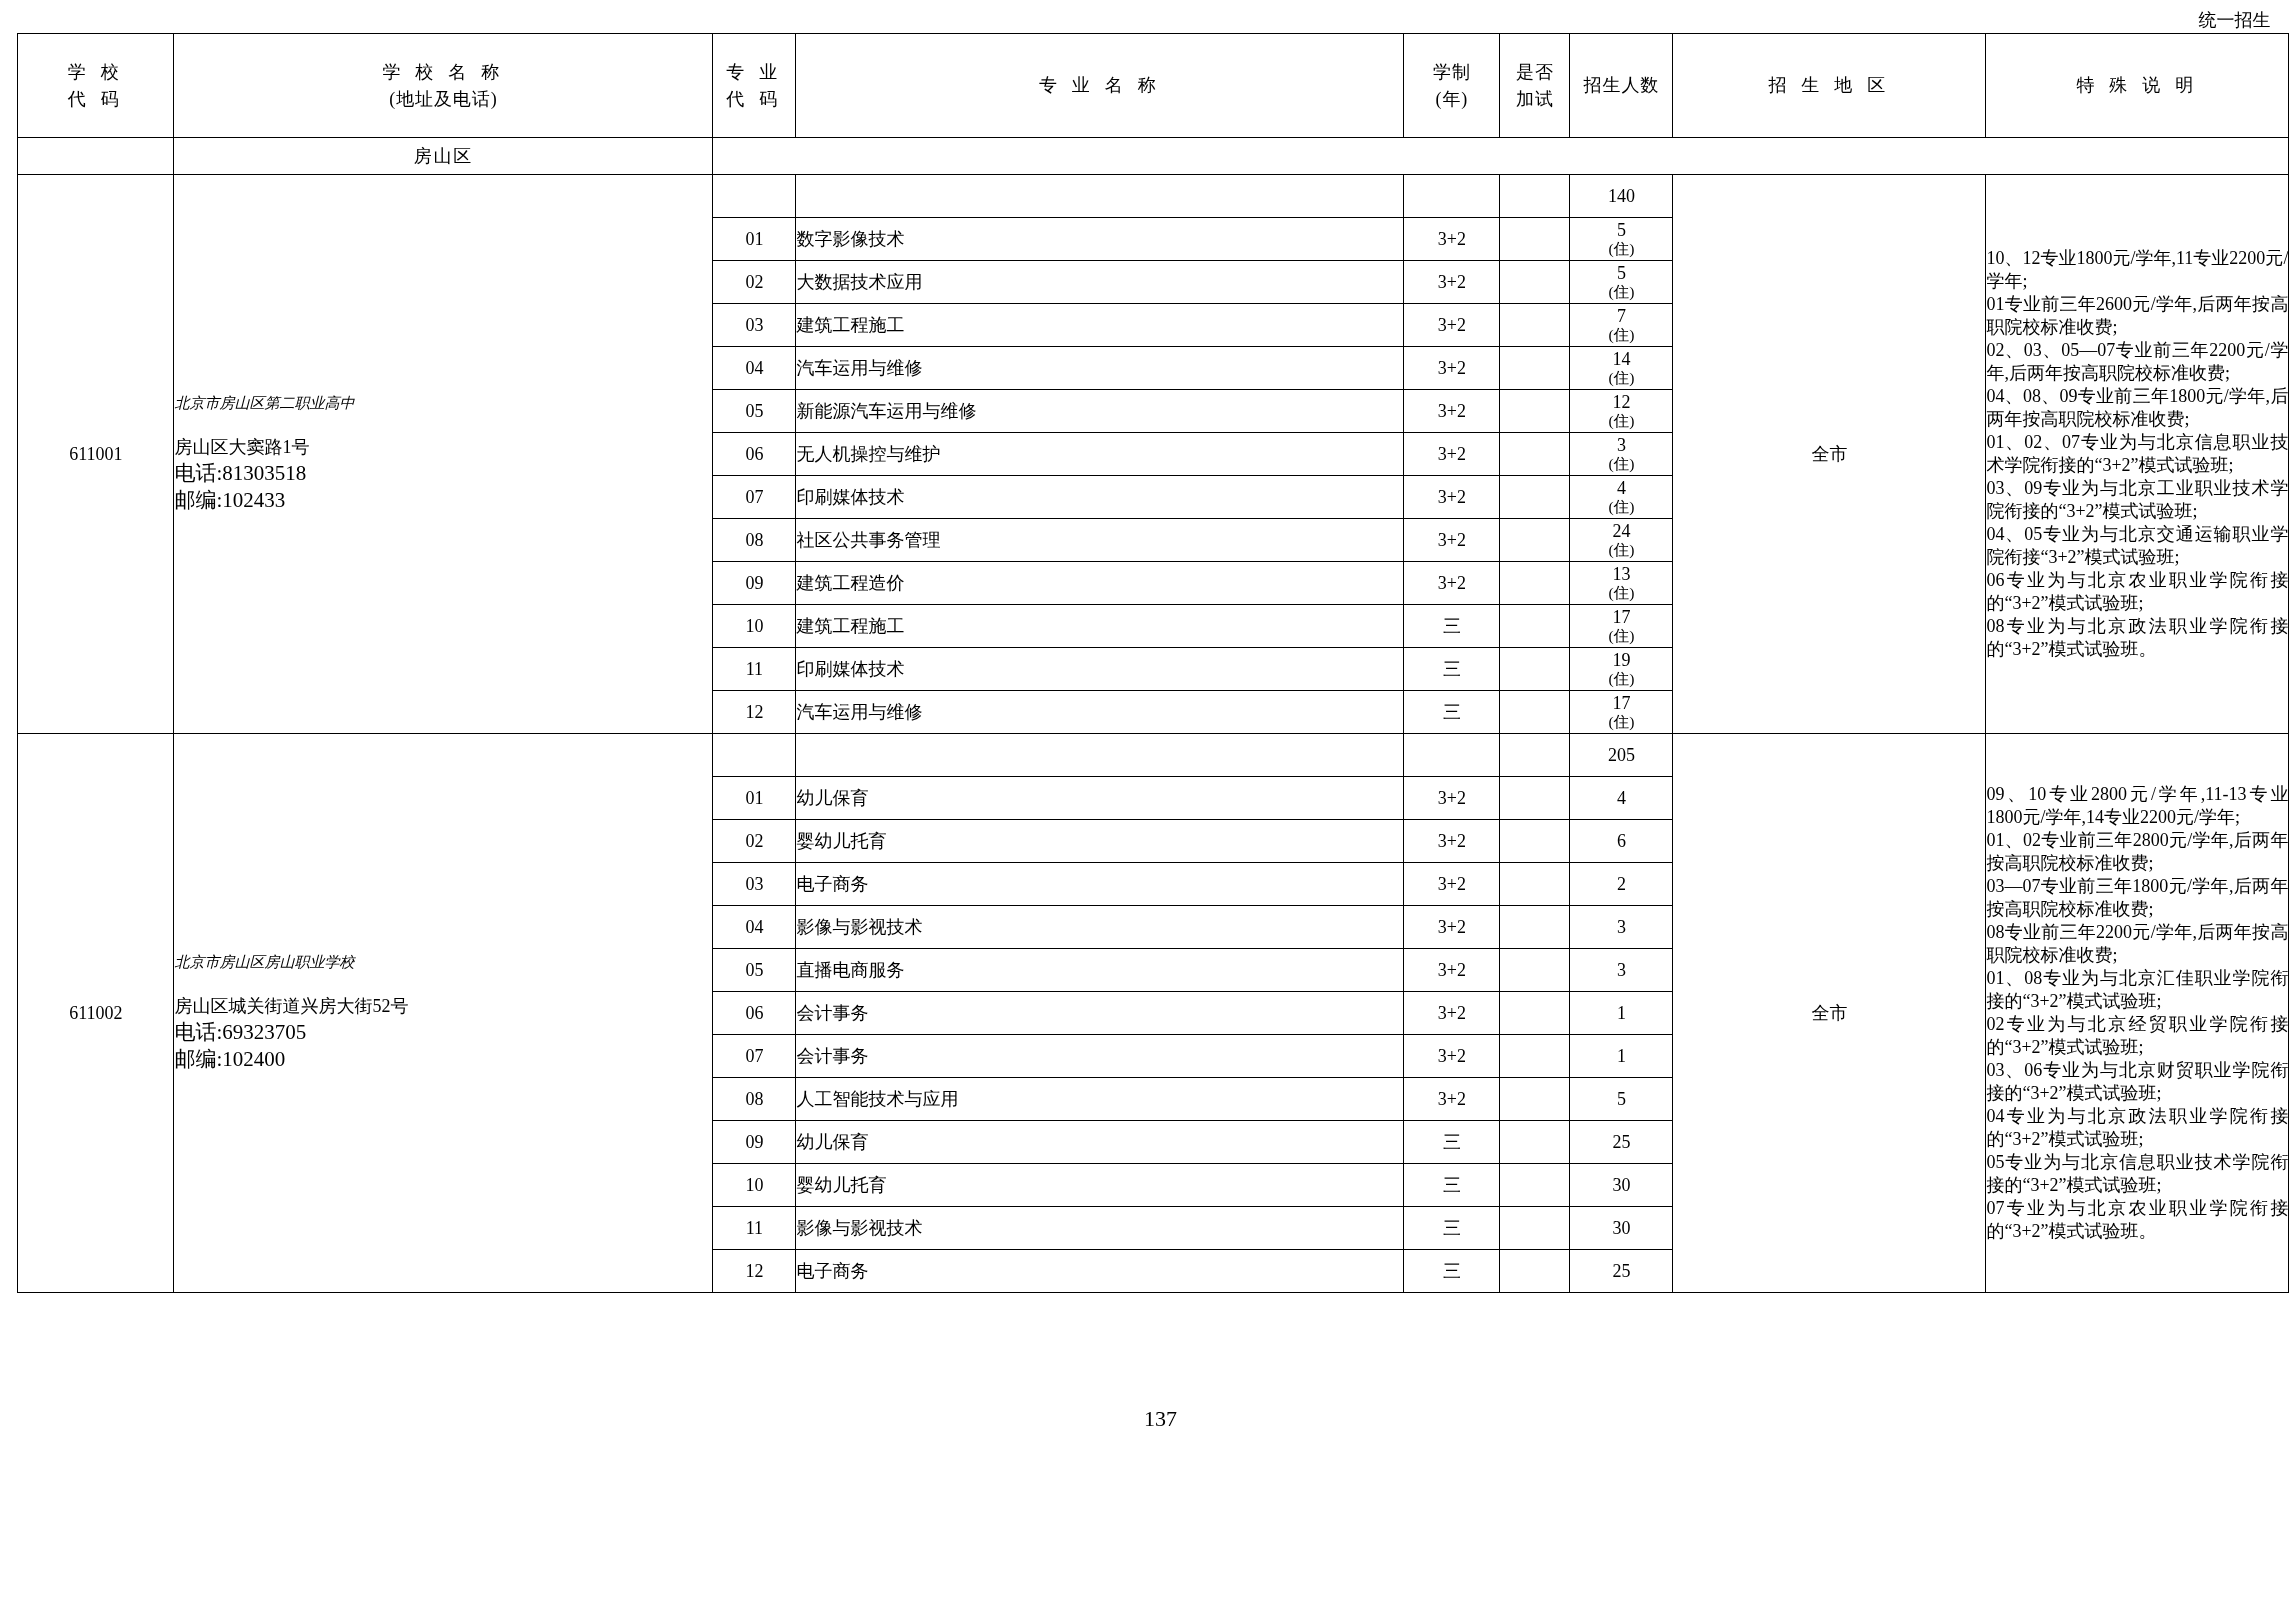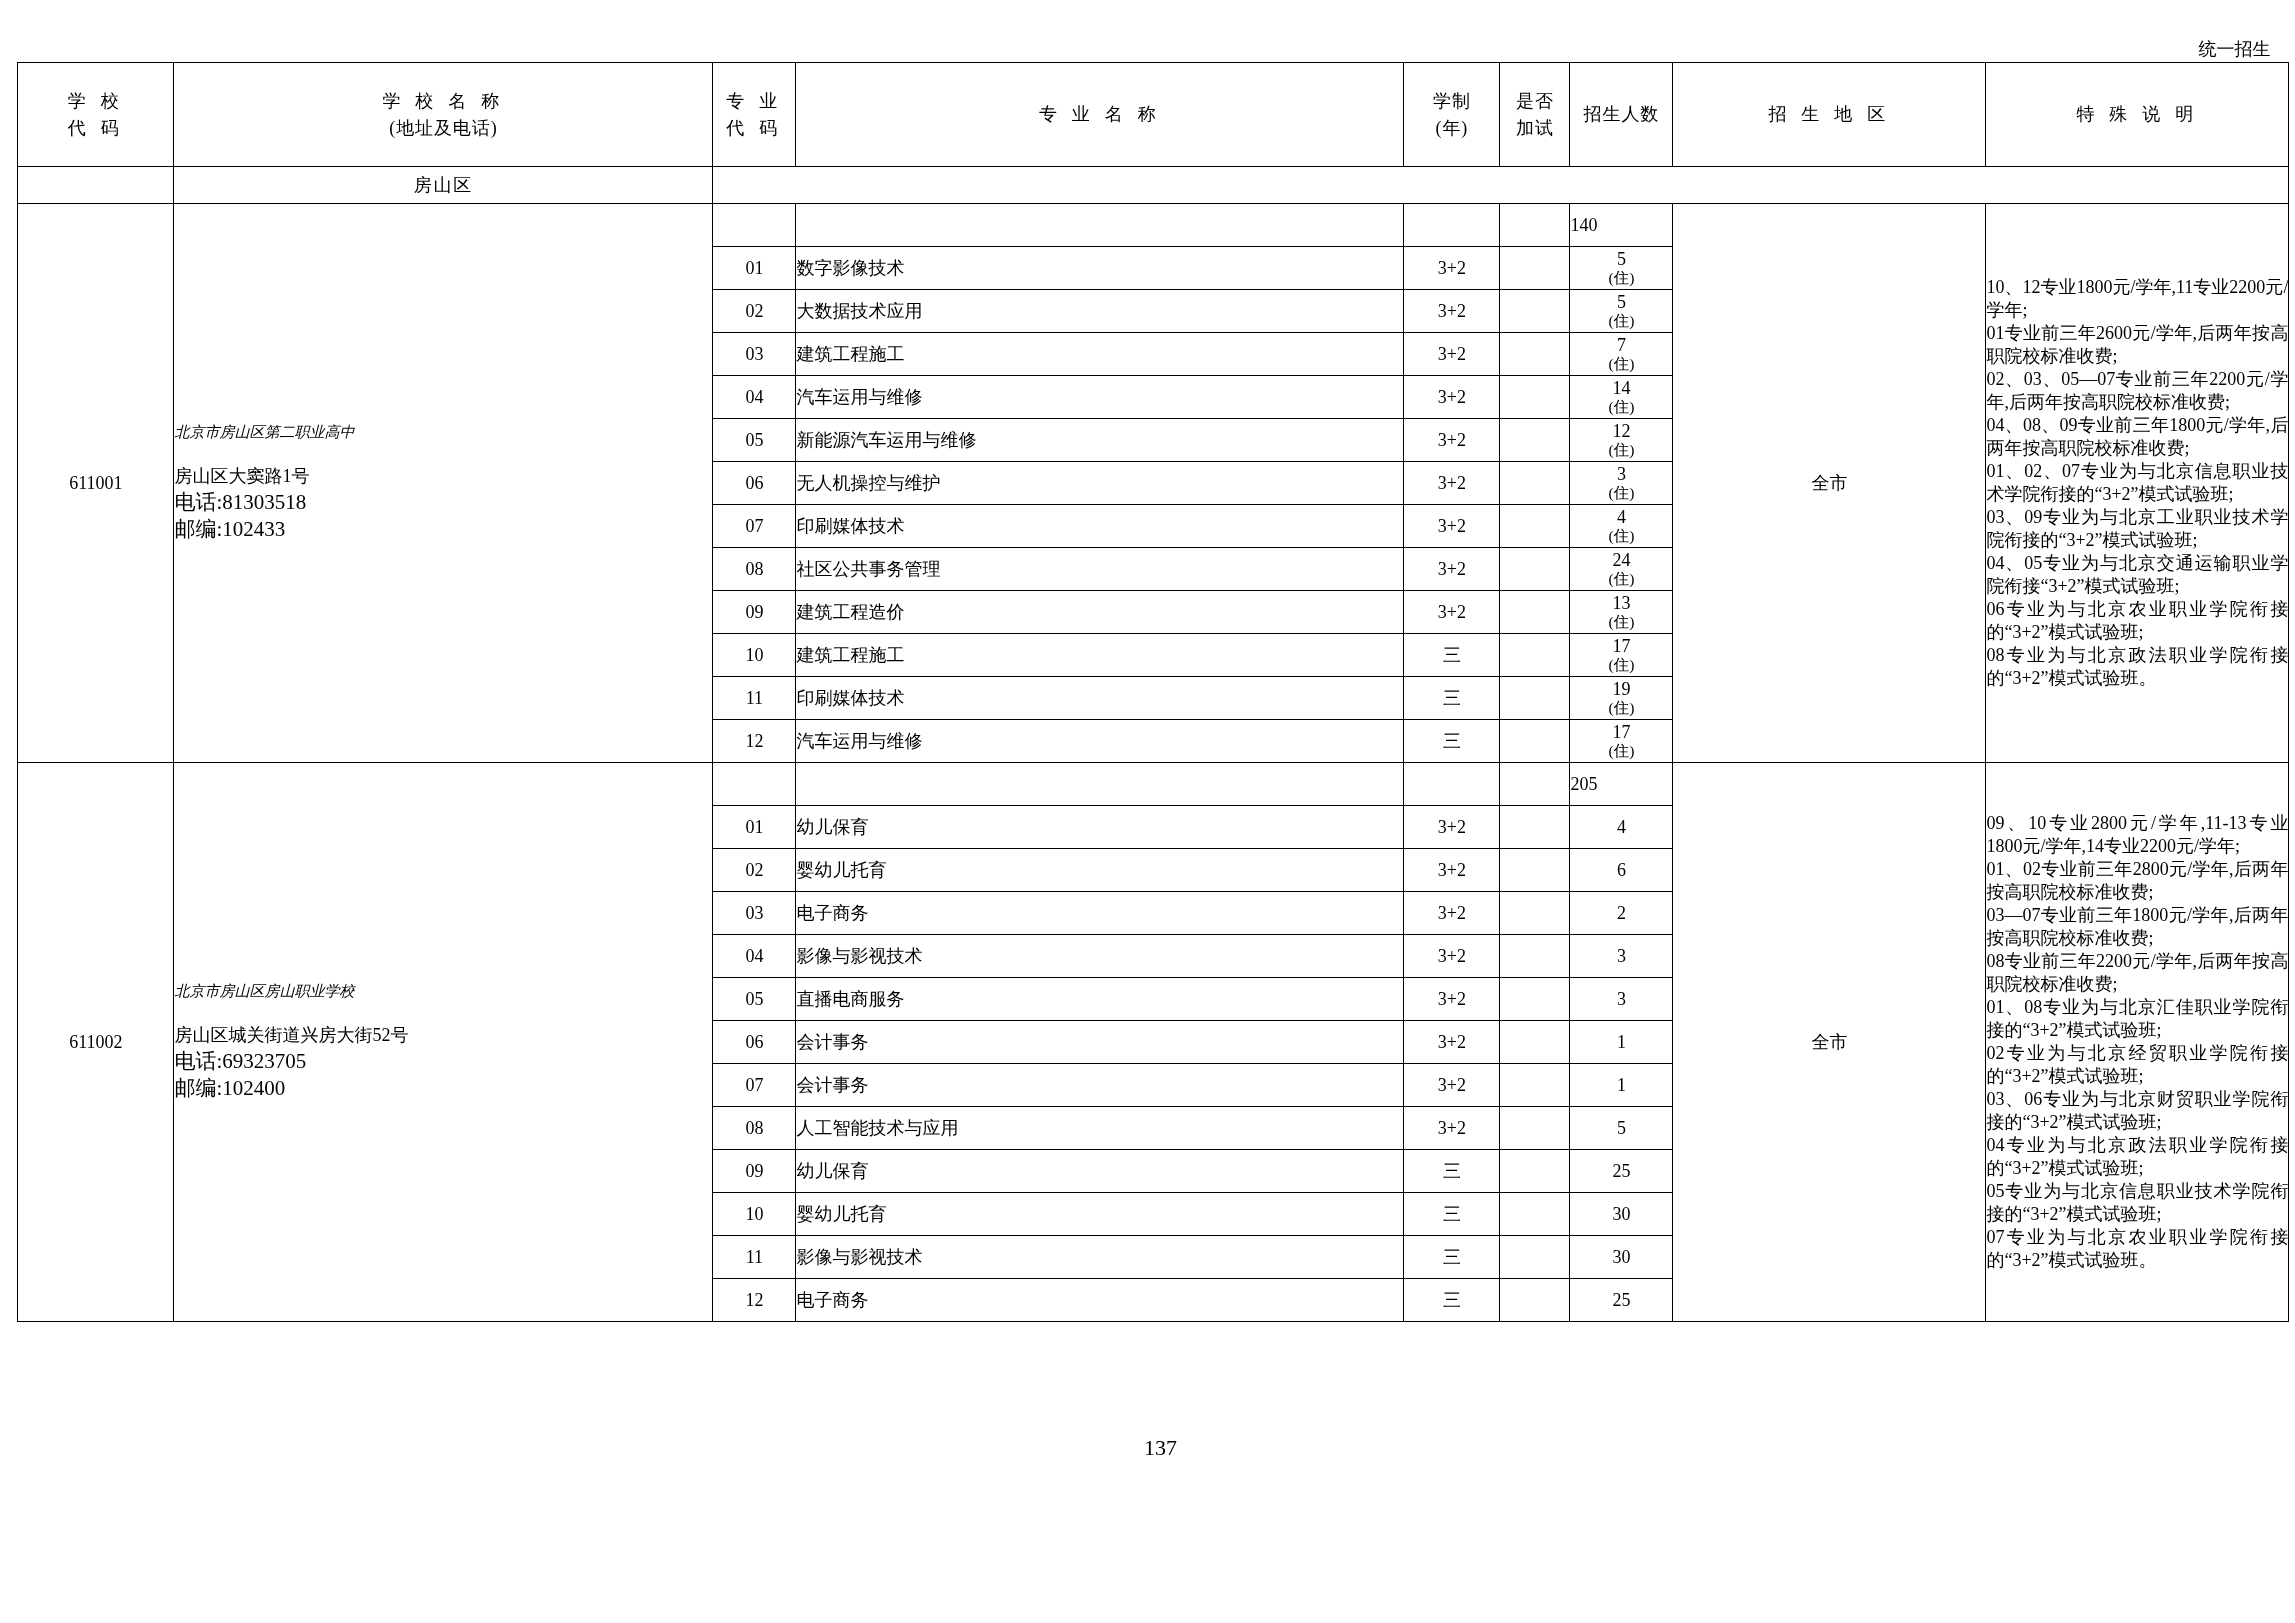--- a/index.html
+++ b/index.html
@@ -13,21 +13,20 @@
     font-family: "Liberation Serif", serif;
     color: #000000;
     position: relative;
   }
   .page {
     width: 2295px;
     height: 1444px;
     position: relative;
     box-sizing: border-box;
     padding: 0 17.4px;
-    margin-top: 29px;
   }
   .top-label {
     text-align: right;
     font-size: 18px;
     font-family: "Liberation Serif", serif;
     padding-right: 7px;
     padding-top: 7px;
     height: 26px;
     line-height: 26px;
   }
@@ -86,20 +85,21 @@
     vertical-align: top;
     padding: 10.4px 0 0 12px;
     font-size: 19px;
     line-height: 1.45;
   }
   .school-name { font-size: 15px; display:block; margin-bottom: 19px; font-style: italic;}
   .school-addr { font-size: 18px; display:block; }
   .school-tel, .school-zip { font-size: 21px; display:block; line-height: 1.3;}
 
   .total-cell {
+    text-align: center;
     font-weight: bold;
     font-size: 19px;
     height: 35px;
   }
   .region-cell {
     text-align: center;
     font-size: 19px;
     vertical-align: top;
     padding-top: 45px;
   }

